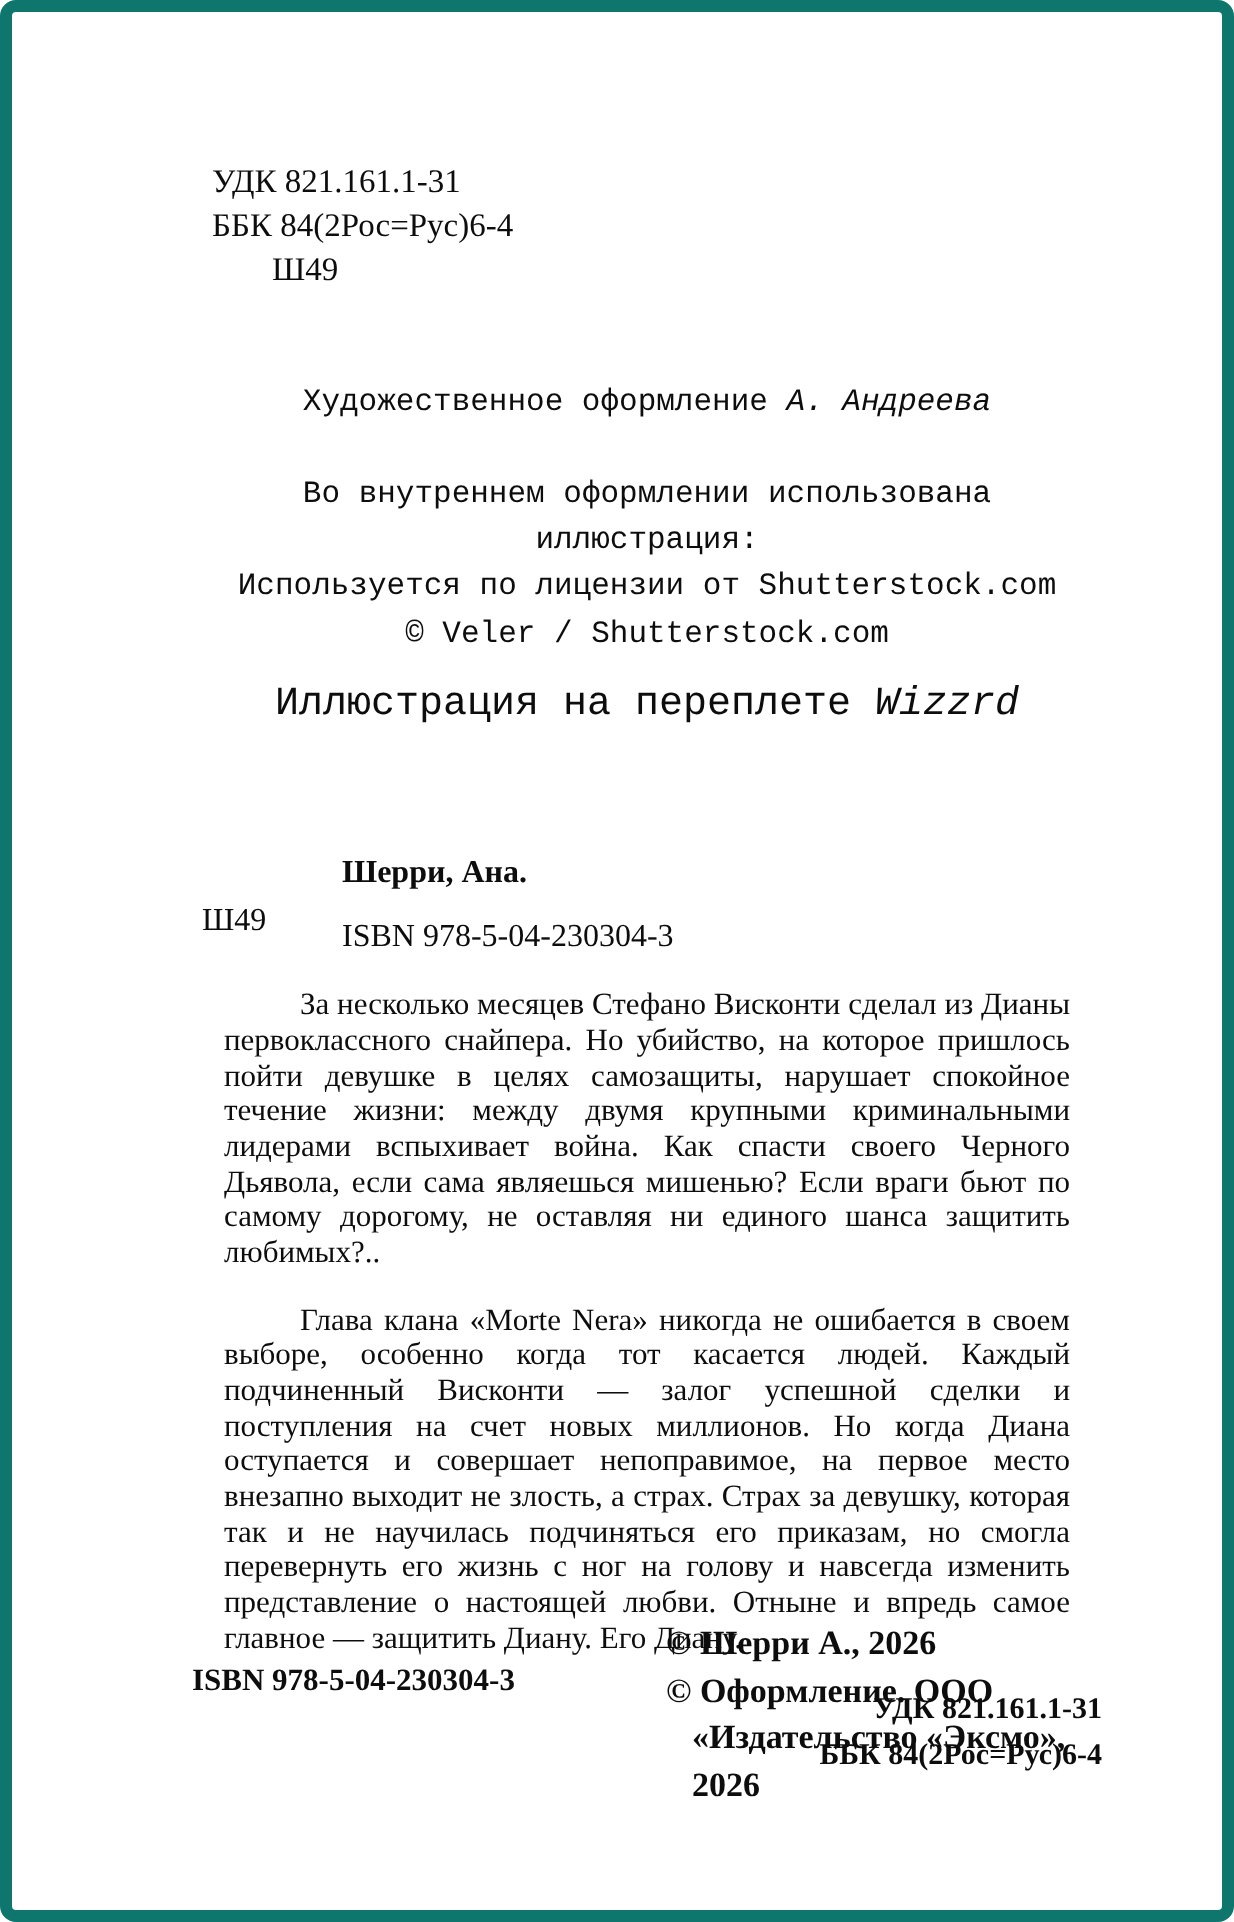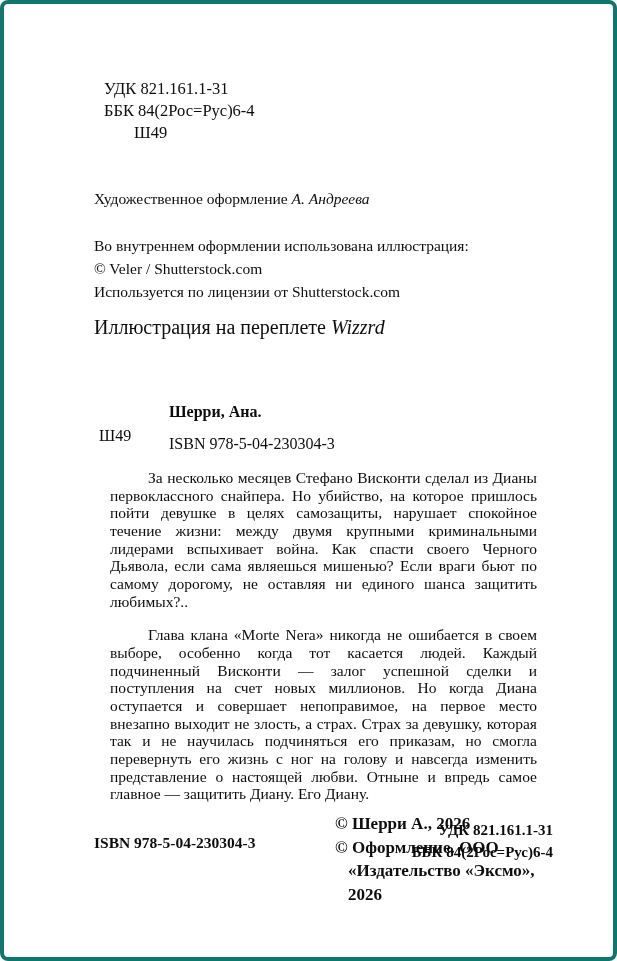--- a/index.html
+++ b/index.html
@@ -1,28 +1,28 @@
 <!DOCTYPE html>
 <html lang="ru"><head>
 <meta charset="utf-8">
 <style>
   html,body{margin:0;padding:0;background:#ffffff;}
   .page{
     position:relative;
     width:617px;height:961px;box-sizing:border-box;
-    border:4px solid #0f766e;border-radius:8px;
+    border:6px solid #0f766e;border-radius:8px;
     font-family:"Liberation Serif","DejaVu Serif",serif;
     color:#0d0d0d;
     padding:74px 60px 46px 90px;
     overflow:hidden;
     background:#fff;
   }
   .meta-top{font-size:16.5px;line-height:1.33;margin-left:10px;}
   .meta-top .sign{margin-left:30px;}
-  .center{}
+  .center{text-align:center;font-family:Liberation Mono, monospace;}
   .design-credit{margin-top:46px;font-size:15.5px;}
   .illus{margin-top:26px;font-size:15.5px;line-height:1.5;}
   .cover{margin-top:12px;font-size:20px;}
   .catalog{position:relative;margin-top:62px;padding-left:75px;font-size:16px;line-height:1.35;}
   .catalog .author{font-weight:bold;}
   .catalog .margin-code{position:absolute;left:5px;top:24px;}
   .catalog .entry{max-width:365px;}
   .isbn-line{margin-top:13px;padding-left:75px;font-size:16px;}
   .annotation{margin-top:15px;font-size:15.5px;line-height:1.14;text-align:justify;}
   .annotation p{margin:16px;text-indent:38px;hyphens:auto;-webkit-hyphens:auto;}
@@ -44,22 +44,22 @@
     <div class="sign">Ш49</div>
   </div>
 
   <div class="design-credit center">
     <span>Художественное оформление</span>
     <em>А. Андреева</em>
   </div>
 
   <div class="illus center">
     <div>Во внутреннем оформлении использована иллюстрация:</div>
+    <div>Используется по лицензии от Shutterstock.com</div>
     <div>© Veler / Shutterstock.com</div>
-    <div>Используется по лицензии от Shutterstock.com</div>
   </div>
 
   <div class="cover center">
     <span>Иллюстрация на переплете</span>
     <em>Wizzrd</em>
   </div>
 
   <div class="catalog">
     <div class="author">Шерри, Ана.</div>
     <span class="margin-code">Ш49</span>

